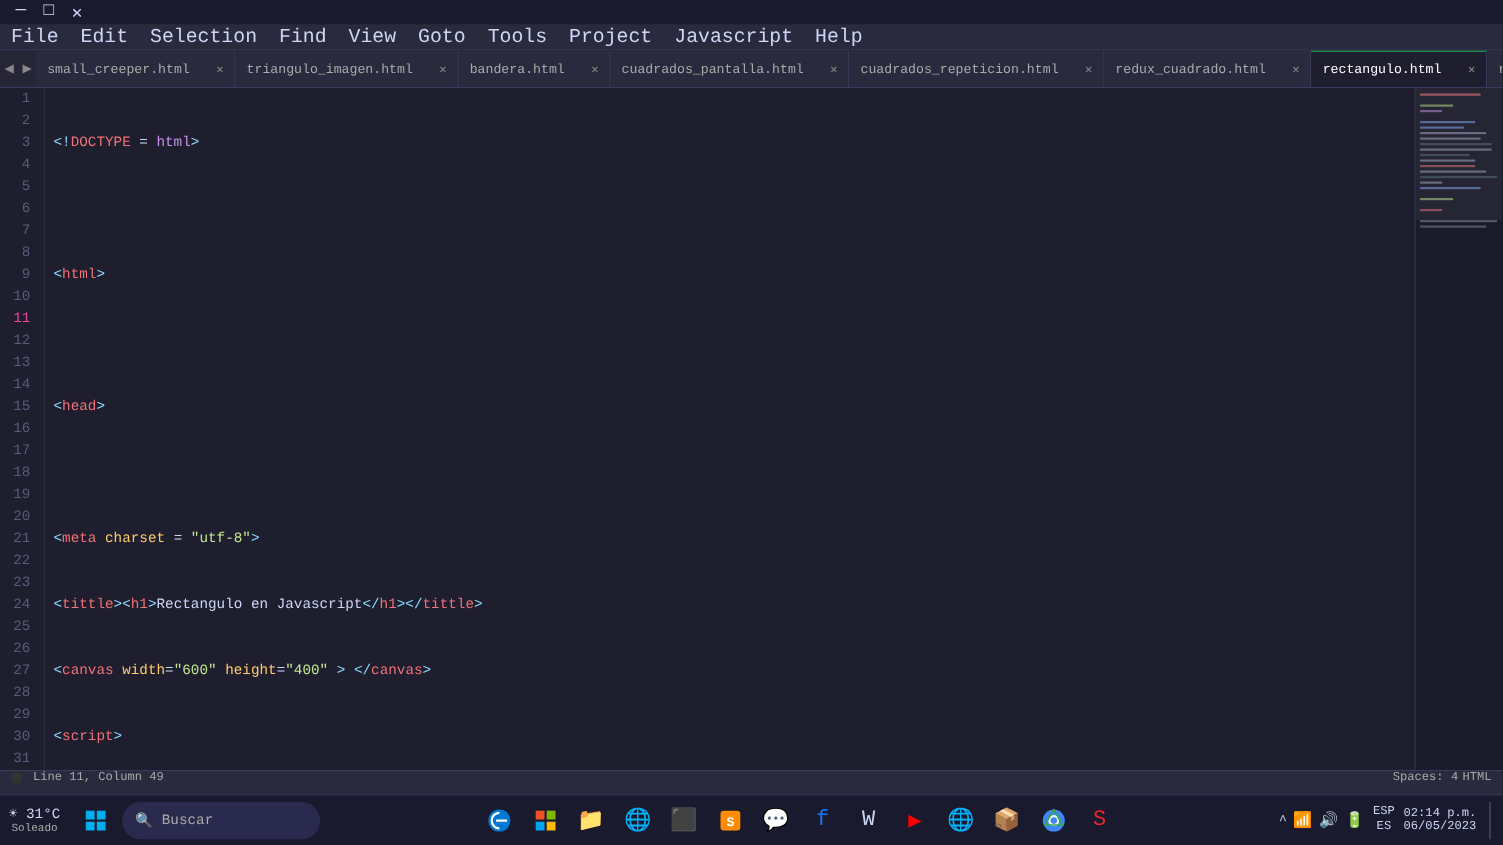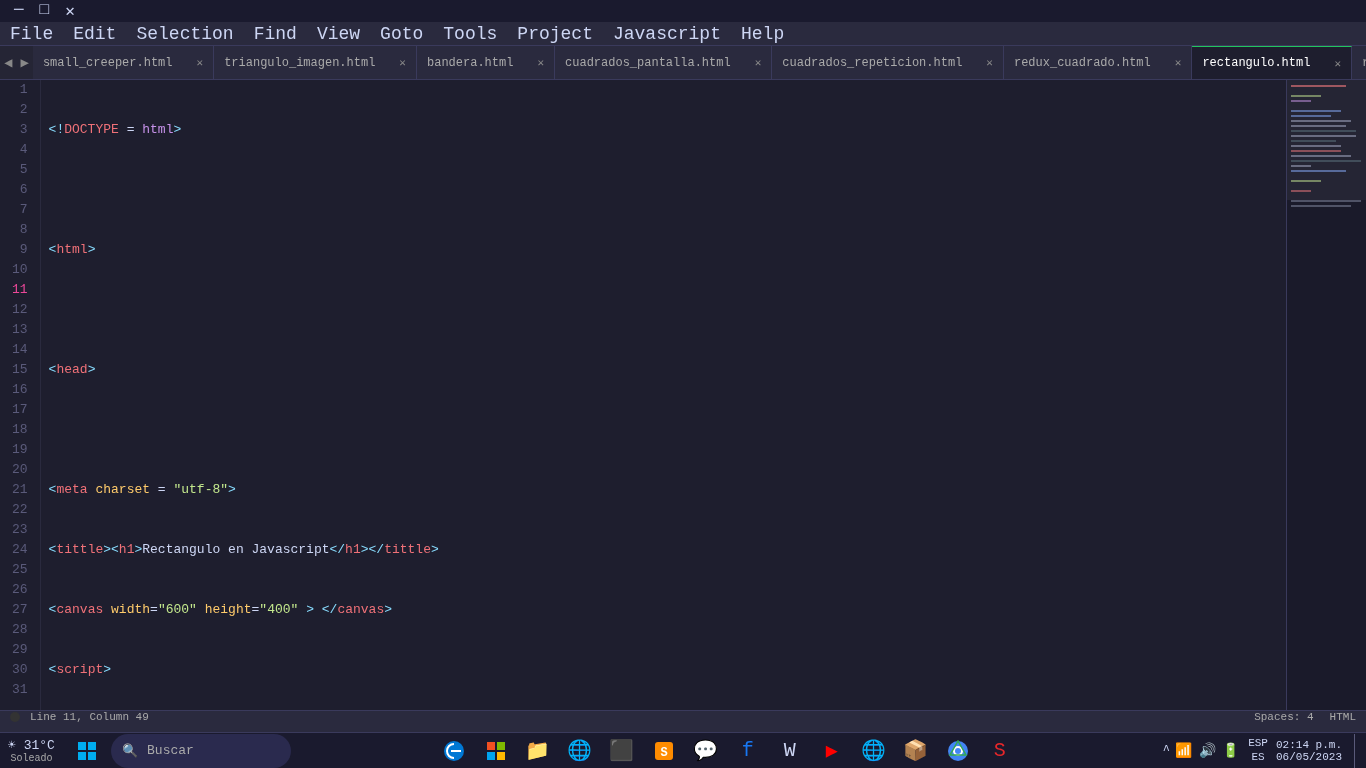--- a/index.html
+++ b/index.html
@@ -149,27 +149,27 @@
       height: 22px;
       display: flex;
       align-items: flex-start;
       justify-content: space-between;
       padding: 0 10px;
       font-size: 11px;
       color: #aaa;
       border-top: 1px solid #3a3a5c;
     }
     .status-left { display: flex; align-items: center; gap: 10px; }
-    .status-right { display: flex; align-items: center; gap: 16px; }
+    .status-right { display: flex; align-items: center; gap: 4px; }
     .status-indicator { width: 10px; height: 10px; background: #333; border-radius: 50%; }
 
     
     .taskbar {
       background: #1a1a2e;
-      height: 36px;
+      height: 46px;
       display: flex;
       align-items: center;
       padding: 0 8px;
       border-top: 1px solid #3a3a5c;
       gap: 4px;
     }
     .taskbar-search {
       display: flex;
       align-items: center;
       background: #2a2a4e;

